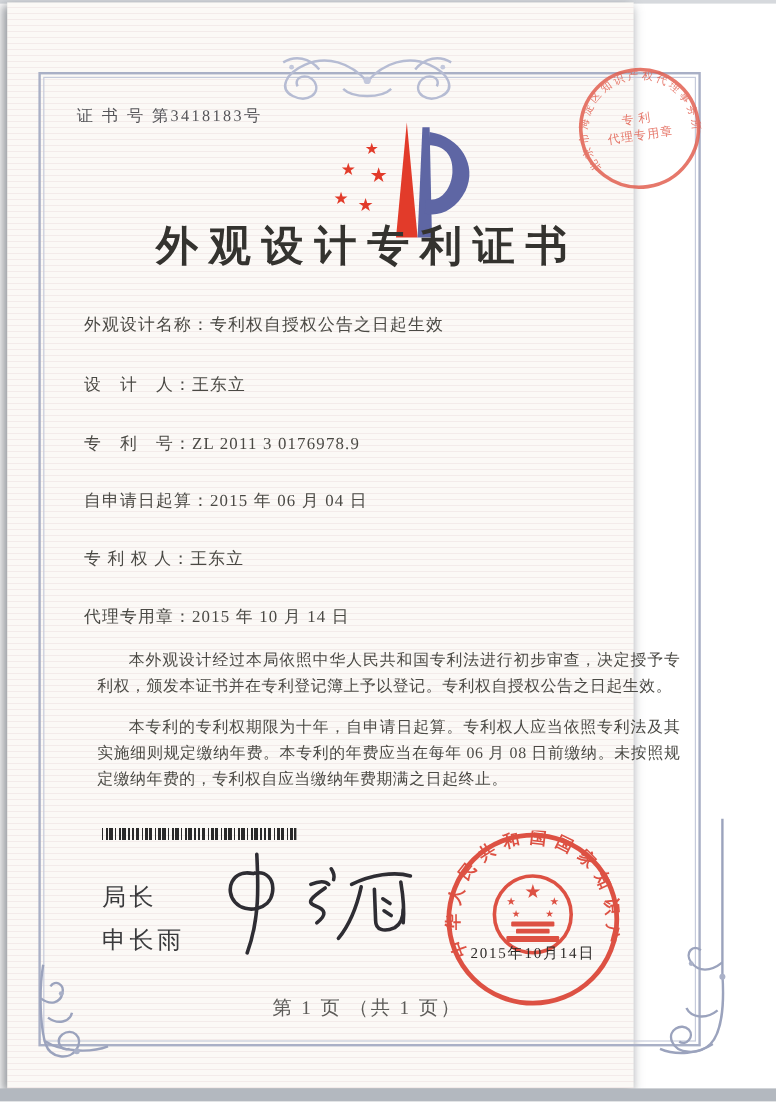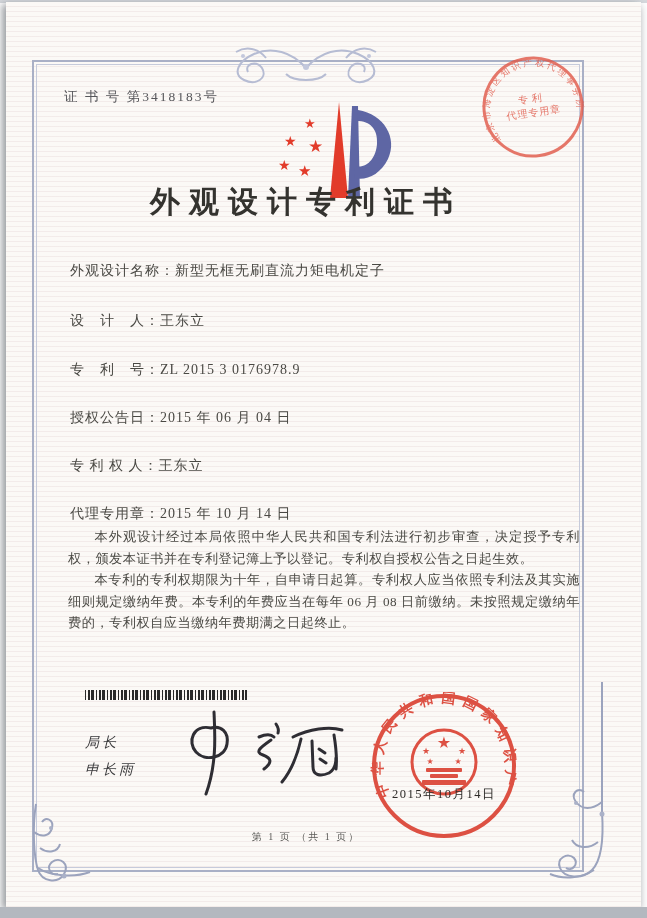--- a/index.html
+++ b/index.html
@@ -6,21 +6,21 @@
   body{
     width:647px;height:918px;
     background:#eef0f2;
     font-family:"Liberation Serif","DejaVu Serif",serif;
     position:relative;overflow:hidden;
   }
   .scan-bg{position:absolute;inset:0;background:#ffffff;}
   .scan-strip-bottom{position:absolute;left:0;right:0;bottom:0;height:11px;background:#b3b8bf;}
   .scan-strip-top{position:absolute;left:0;right:0;top:0;height:3px;background:#d6d9dd;}
   .paper{
-    position:absolute;left:6px;top:2px;width:635px;height:905px;
+    position:absolute;left:6px;top:2px;width:522px;height:905px;
     background:#fbf9f6;
     box-shadow:-5px 2px 7px rgba(60,65,75,.35), 0 4px 8px rgba(60,65,75,.35);
   }
   
   .paper::before{
     content:"";position:absolute;inset:0;pointer-events:none;
     background:repeating-linear-gradient(0deg,
       rgba(214,186,190,.22) 0px, rgba(214,186,190,.22) 1px,
       transparent 1px, transparent 5px);
   }
@@ -30,48 +30,48 @@
   }
   .frame-inner{position:absolute;inset:2px;border:1px solid #c6cbdb;}
   .ornament{position:absolute;pointer-events:none;}
   .cert-number{
     position:absolute;left:58px;top:86px;
     font-size:13.5px;color:#56565a;letter-spacing:2px;
   }
   .logo{position:absolute;left:262px;top:94px;width:140px;height:106px;}
   .title{
     position:absolute;left:26px;top:180px;width:548px;
-    text-align:center;font-size:30px;color:#34332f;
+    text-align:center;font-size:35px;color:#34332f;
     letter-spacing:9px;font-weight:600;
   }
   .fields{position:absolute;left:64px;top:256px;width:500px;}
   .field-row{position:absolute;left:0;font-size:14px;color:#4a4944;letter-spacing:1px;white-space:nowrap;}
   .field-row .lbl{display:inline-block;text-align:center;}
   .row-0{top:4px}.row-1{top:54px}.row-2{top:103px}.row-3{top:151px}.row-4{top:199px}.row-5{top:247px}
   .paragraphs{
     position:absolute;left:62px;top:524px;width:512px;
     font-size:13.2px;line-height:21.5px;color:#4b4a45;
     text-align:justify;letter-spacing:0.5px;
   }
-  .paragraphs p{margin:0;text-indent:2em;}
+  .paragraphs p{margin:13px;text-indent:2em;}
   .barcode{
     position:absolute;left:79px;top:688px;width:162px;height:10px;
     background:repeating-linear-gradient(90deg,
       #2a2a2a 0 1px, transparent 1px 3px,
       #2a2a2a 3px 5px, transparent 5px 6px,
       #2a2a2a 6px 9px, transparent 9px 11px);
   }
-  .signer{position:absolute;left:79px;top:732px;font-size:14px;color:#3a3a3c;letter-spacing:3px;font-style:italic;}
+  .signer{position:absolute;left:79px;top:732px;font-size:20px;color:#3a3a3c;letter-spacing:3px;}
   .signer div{margin-bottom:9px;}
   .signature-svg{position:absolute;left:173px;top:704px;}
   .seal-official{position:absolute;left:364px;top:690px;}
   .seal-agent{position:absolute;left:474px;top:52px;transform:rotate(-8deg);}
   .footer{
     position:absolute;left:26px;top:828px;width:548px;text-align:center;
-    font-size:10px;color:#5c5b58;letter-spacing:2px;
+    font-size:16px;color:#5c5b58;letter-spacing:2px;
   }
   svg text{font-family:"Liberation Serif","DejaVu Serif",serif;}
 </style>
 </head>
 <body>
 
 <div class="scan-bg"></div>
 <div class="scan-strip-top"></div>
 
 <div class="paper">
@@ -133,30 +133,30 @@
     </g>
     <path d="M71 6 L62 102 L80 102 Z" fill="#e23b2a"></path>
     <path d="M84 10 L80 102 L92 102 L90 10 Z" fill="#5e66a4"></path>
     <path d="M90 14 C116 18 130 42 120 63 C112 79 98 85 86 82 L87 70 C99 73 108 62 109 48 C110 33 102 25 89 25 Z" fill="#5e66a4"></path>
   </svg>
 
   <div class="title">外观设计专利证书</div>
 
   <div class="fields">
     <div class="field-row row-0">
-      <span class="lbl">外观设计名称：</span><span>新型无框无刷直流力矩电机定子</span>
+      <span class="lbl">外观设计名称：</span><span>专利权自授权公告之日起生效</span>
     </div>
     <div class="field-row row-1">
       <span class="lbl">设　计　人：</span><span>王东立</span>
     </div>
     <div class="field-row row-2">
-      <span class="lbl">专　利　号：</span><span>ZL 2015 3 0176978.9</span>
+      <span class="lbl">专　利　号：</span><span>ZL 2011 3 0176978.9</span>
     </div>
     <div class="field-row row-3">
-      <span class="lbl">授权公告日：</span><span>2015 年 06 月 04 日</span>
+      <span class="lbl">自申请日起算：</span><span>2015 年 06 月 04 日</span>
     </div>
     <div class="field-row row-4">
       <span class="lbl">专 利 权 人：</span><span>王东立</span>
     </div>
     <div class="field-row row-5">
       <span class="lbl">代理专用章：</span><span>2015 年 10 月 14 日</span>
     </div>
   </div>
 
   <div class="paragraphs">

